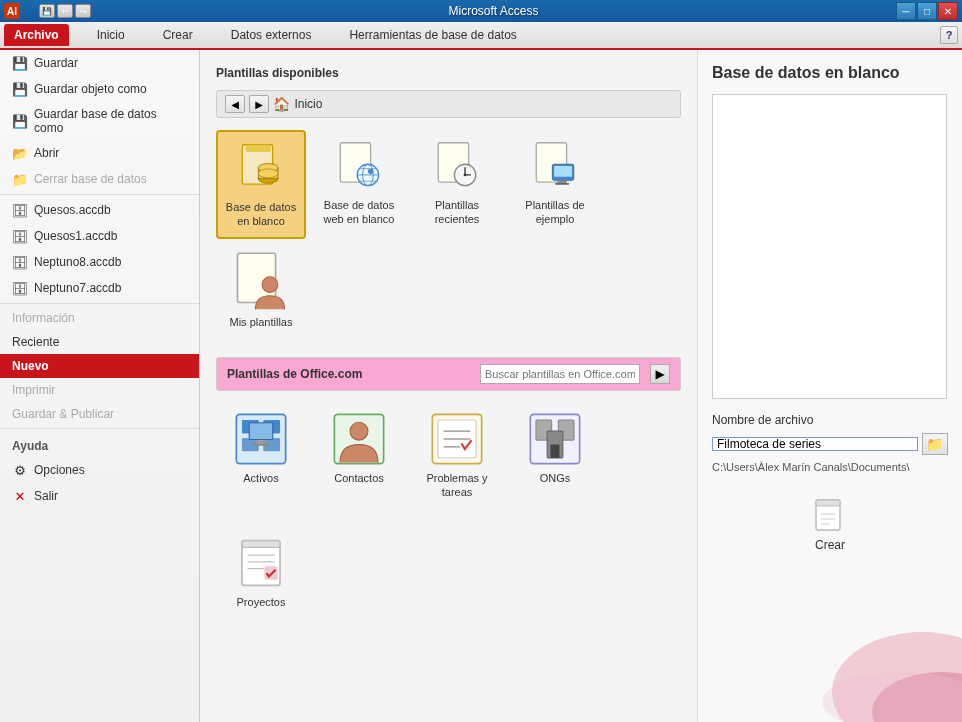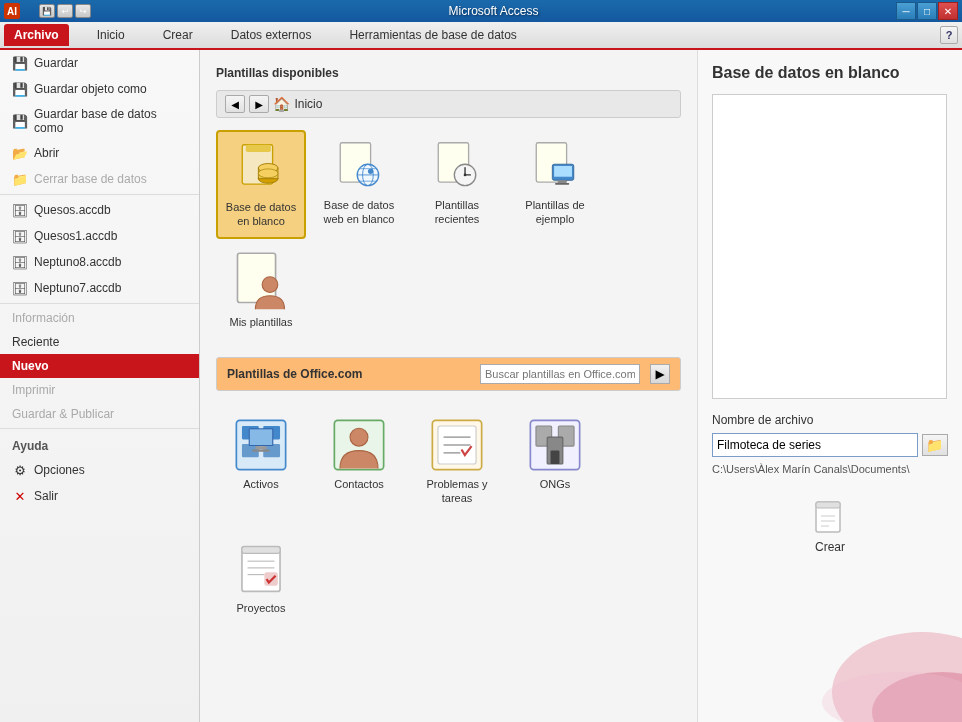--- a/index.html
+++ b/index.html
@@ -159,24 +159,24 @@
     
     .icon-blank-db svg, .icon-web-db svg, .icon-recent svg, .icon-sample svg { width: 50px; height: 50px; }
 
     
     .office-section { margin-top: 4px; }
     .office-header {
       display: flex;
       align-items: center;
       justify-content: space-between;
       padding: 6px 10px;
-      background: #fdba74;
+      background: #f9a8d4;
       border: 1px solid #ccc;
       border-radius: 3px;
-      margin-bottom: 18px;
+      margin-bottom: 12px;
     }
     .office-title { font-size: 12px; color: #333; font-weight: bold; }
     .search-box {
       display: flex;
       align-items: center;
       gap: 10px;
     }
     .search-input {
       width: 160px;
       height: 20px;
@@ -218,21 +218,21 @@
       width: 235px;
       height: 305px;
       border: 1px solid #ccc;
       background: white;
       margin-bottom: 14px;
     }
     .file-name-label { font-size: 12px; color: #333; margin-bottom: 6px; }
     .file-name-row { display: flex; align-items: center; gap: 4px; margin-bottom: 6px; }
     .file-name-input {
       flex: 1;
-      height: 24px;
+      height: 14px;
       border: 1px solid #7a9cc9;
       padding: 0 4px;
       font-size: 12px;
       background: white;
     }
     .folder-btn {
       width: 26px;
       height: 22px;
       background: linear-gradient(to bottom, #f5f5f5, #e0e0e0);
       border: 1px solid #aaa;

